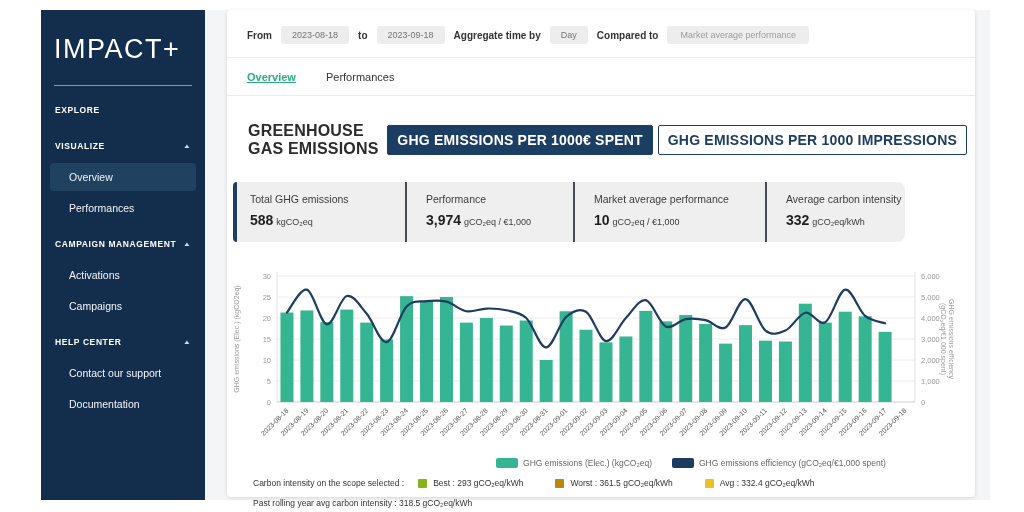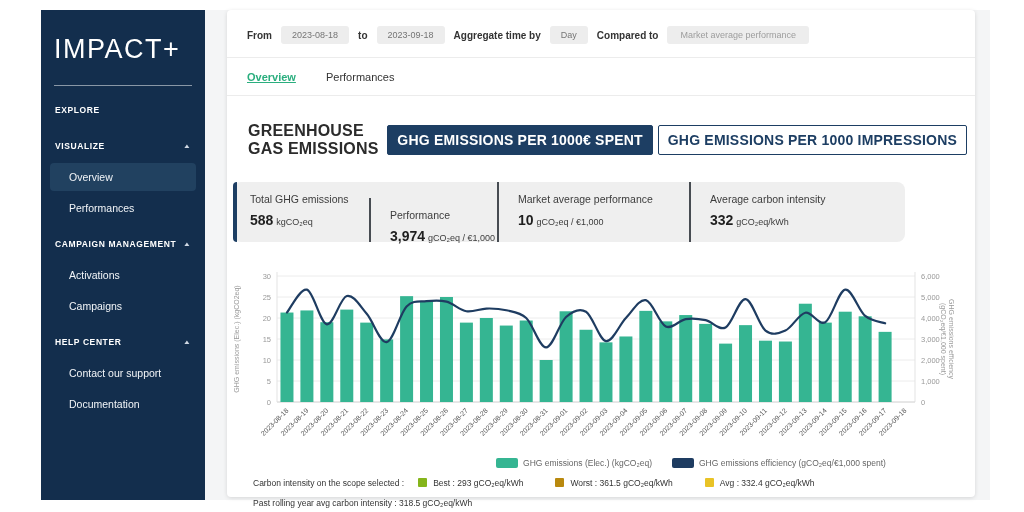--- a/index.html
+++ b/index.html
@@ -41,21 +41,21 @@
   .stat-value{font-size:14px;font-weight:bold;color:#1f1f1f;}
   .stat-unit{font-size:9px;font-weight:normal;color:#3c3c3c;margin-left:3px;}
   .chart-wrap{margin:26px 2px 0 2px;}
   svg text{font-family:"Liberation Sans",sans-serif;}
   .legend-row{display:flex;justify-content:center;align-items:center;gap:20px;margin-top:4px;font-size:8.5px;color:#666;transform:translateX(90px);}
   .legend-item{display:flex;align-items:center;cursor:pointer;}
   .legend-swatch{width:22px;height:10px;border-radius:2px;display:inline-block;margin-right:5px;}
   .footnotes{margin:10px 0 0 26px;font-size:8.5px;color:#333;}
   .fn-row{display:flex;align-items:center;margin-bottom:10px;}
   .fn-label{margin-right:14px;}
-  .badge{display:flex;align-items:flex-start;margin-right:32px;}
+  .badge{display:flex;align-items:flex-end;margin-right:32px;}
   .badge-swatch{width:9px;height:9px;display:inline-block;margin-right:6px;border-radius:1px;}
 </style>
 </head>
 <body>
 
 <div class="bg-panel"></div>
 
 <aside class="sidebar">
   <div class="logo">IMPACT+</div>
   <hr class="sidebar-divider">
@@ -113,25 +113,25 @@
   <div class="section-header">
     <span class="section-title">GREENHOUSE GAS EMISSIONS</span>
     <span class="metric-buttons" style="display: flex;">
         <button class="metric-btn selected">GHG EMISSIONS PER 1000€ SPENT</button>
         <button class="metric-btn">GHG EMISSIONS PER 1000 IMPRESSIONS</button>
       </span>
   </div>
 
   <div class="stats-strip">
     <span class="stats-accent"></span>
-  <div class="stat-card" style="width: 136px;">
+  <div class="stat-card" style="width: 172px;">
         <div class="stat-title">Total GHG emissions</div>
         <div class="stat-value">588<span class="stat-unit">kgCO₂eq</span></div>
       </div>
-      <div class="stat-card" style="width: 128px; margin-top: 16px;">
+      <div class="stat-card" style="width: 168px;">
         <div class="stat-title">Performance</div>
         <div class="stat-value">3,974<span class="stat-unit">gCO₂eq / €1,000</span></div>
       </div>
       <div class="stat-card" style="width: 192px;">
         <div class="stat-title">Market average performance</div>
         <div class="stat-value">10<span class="stat-unit">gCO₂eq / €1,000</span></div>
       </div>
       <div class="stat-card" style="flex: 1 1 0%;">
         <div class="stat-title">Average carbon intensity</div>
         <div class="stat-value">332<span class="stat-unit">gCO₂eq/kWh</span></div>

